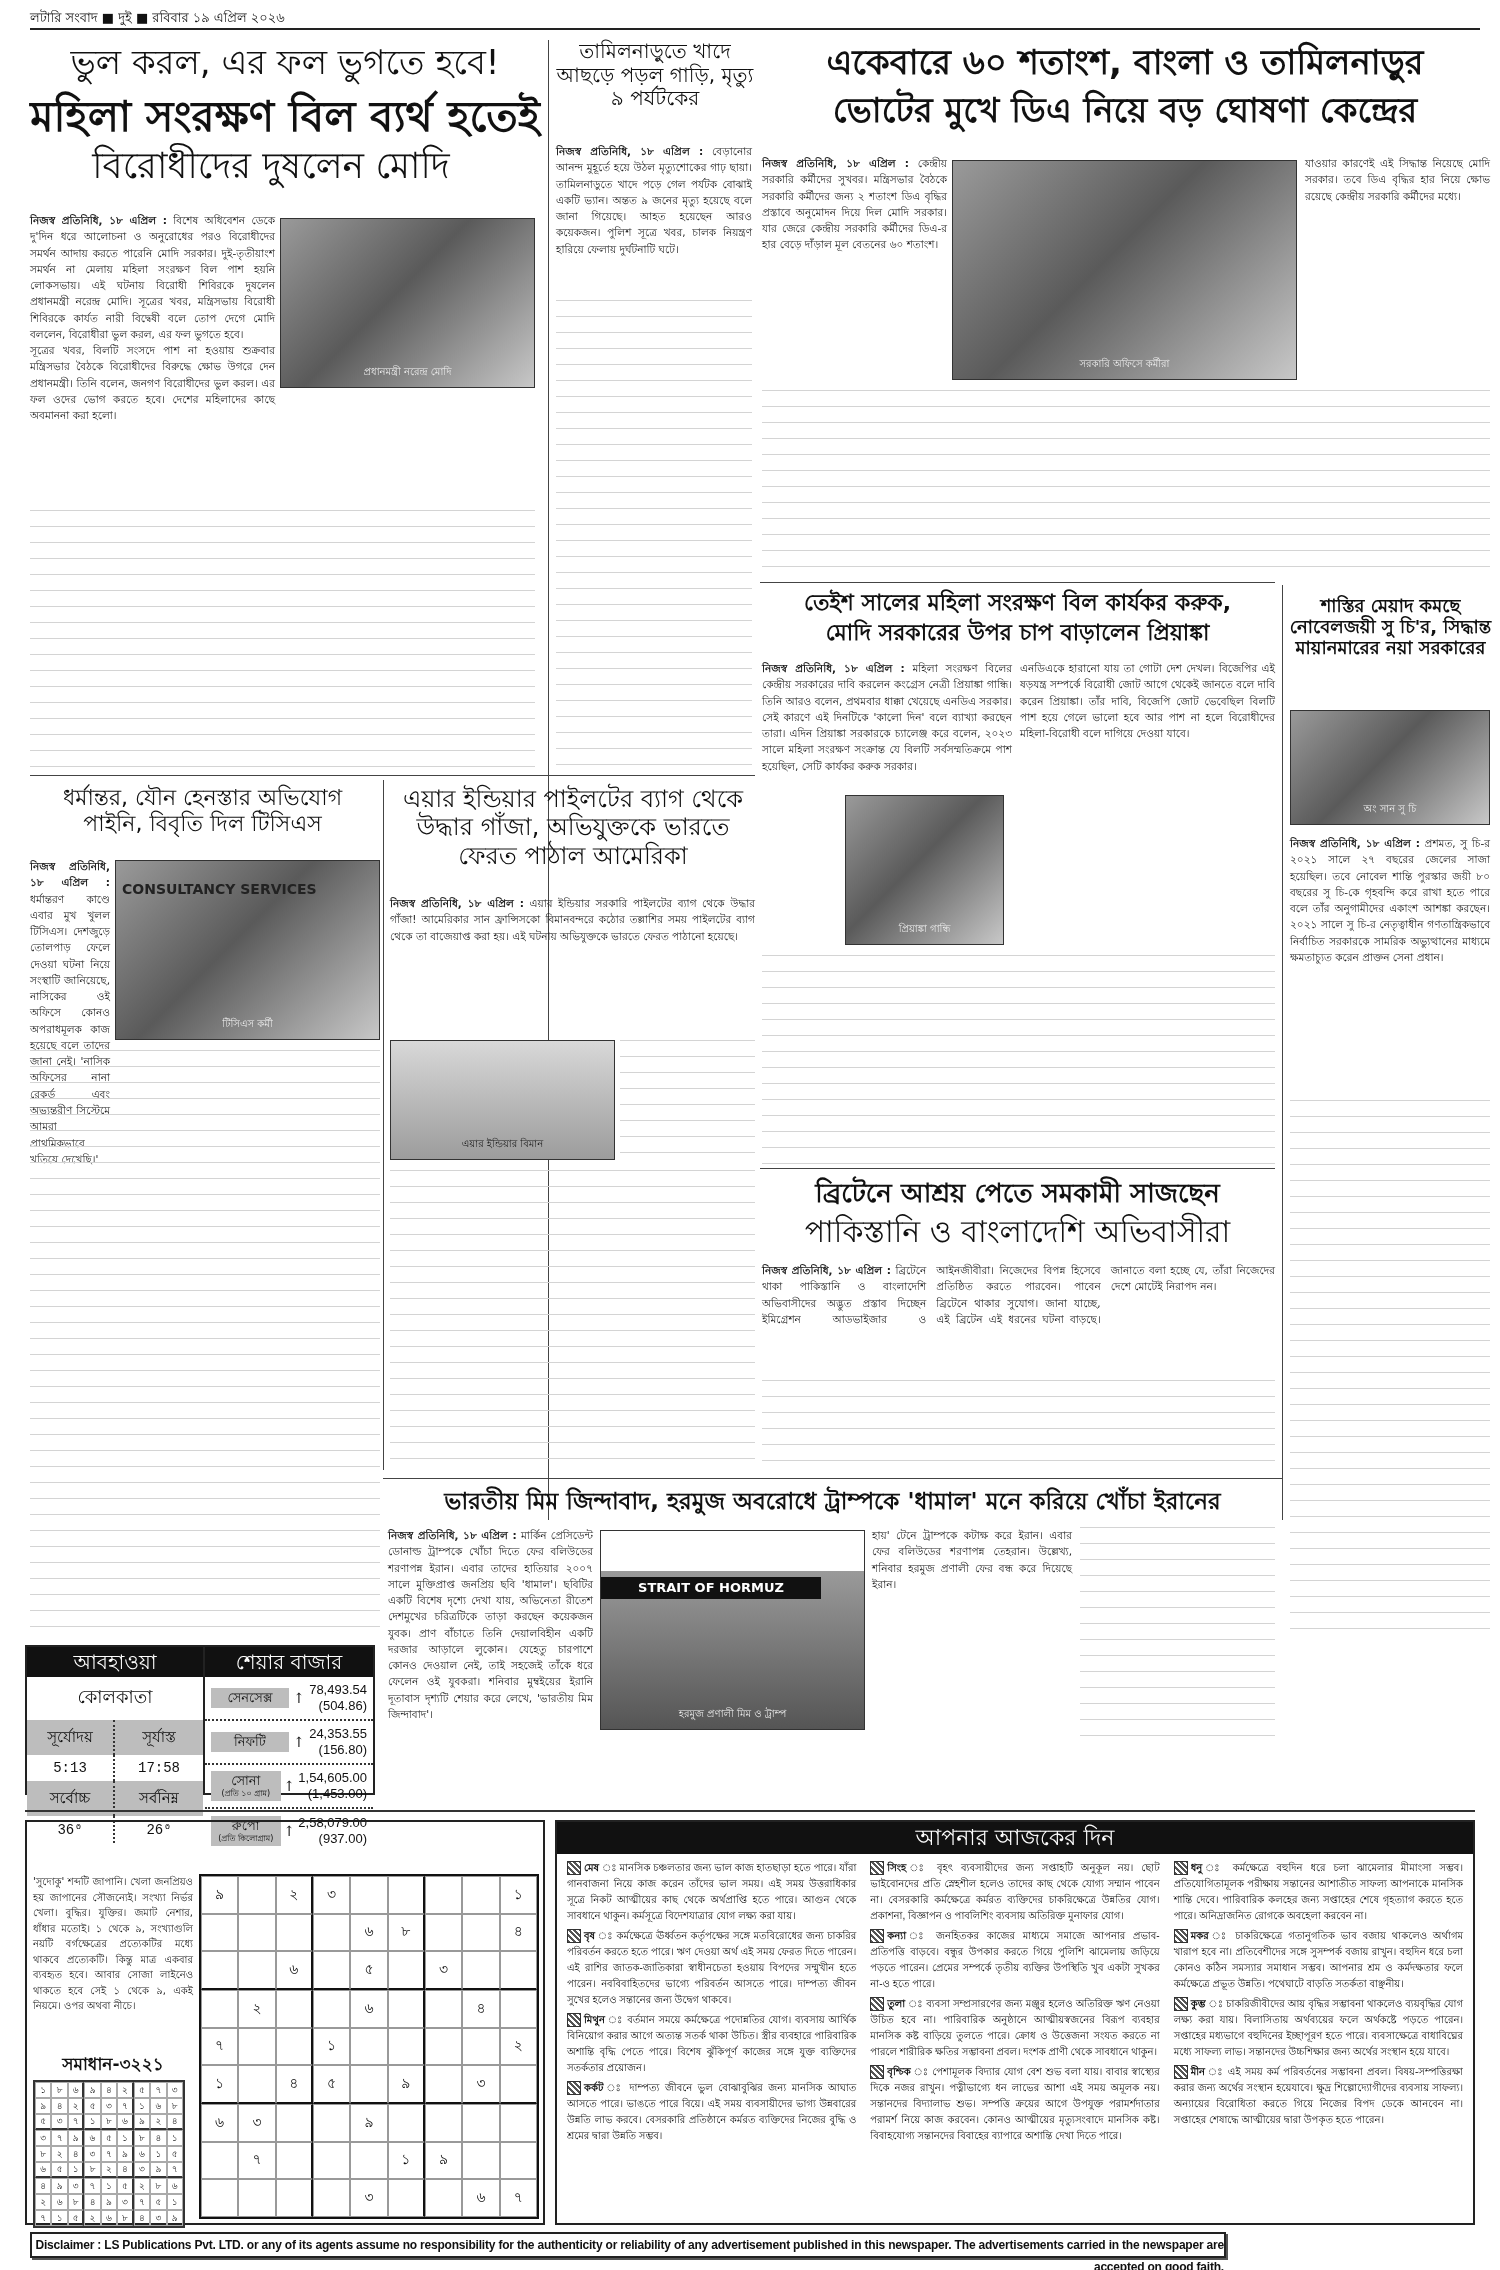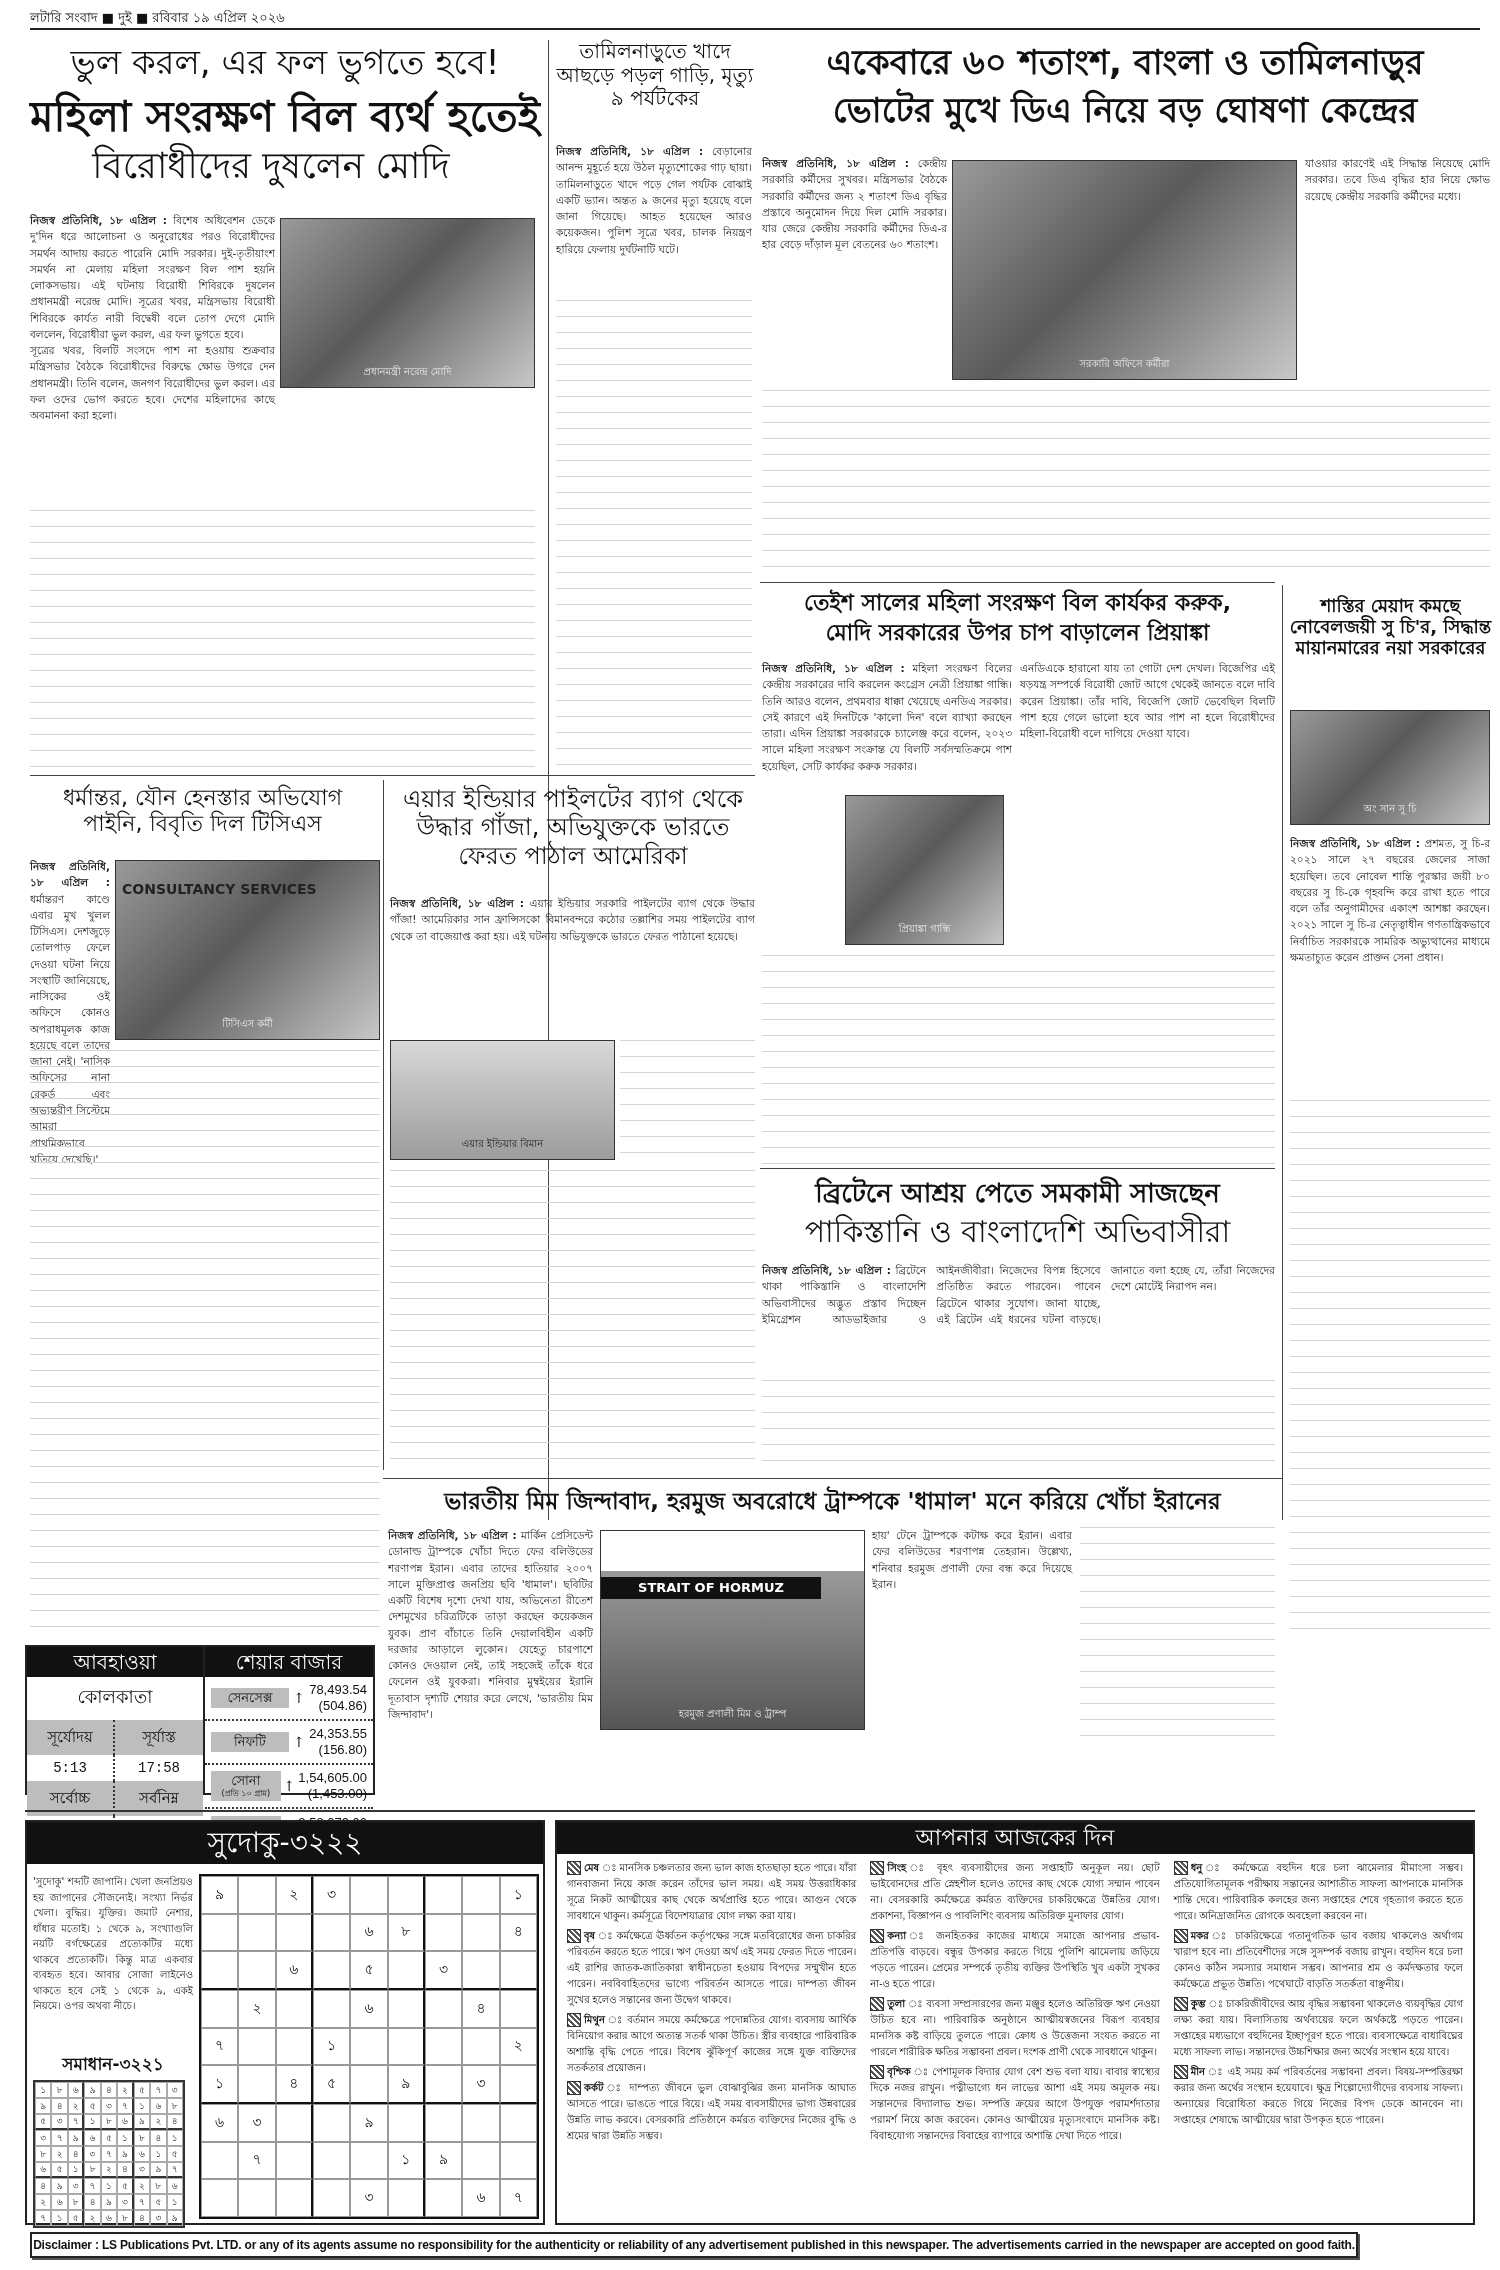--- a/index.html
+++ b/index.html
@@ -38,21 +38,21 @@
   .sudoku-grid .c { border: 1px solid #999; display: flex; align-items: center; justify-content: center; font-family: "DejaVu Sans", sans-serif; }
   .sol-grid { display: grid; grid-template-columns: repeat(9, 1fr); border: 2px solid #333; }
   .sol-grid .c { border: 1px solid #aaa; font-size: 9px; height: 16px; display: flex; align-items: center; justify-content: center; font-family: "DejaVu Sans", sans-serif; }
 
   
   .horo-wrap { display: grid; grid-template-columns: 1fr 1fr 1fr; gap: 14px; padding: 6px 10px; }
   .horo-item { font-size: 10px; line-height: 1.6; text-align: justify; font-family: Liberation Sans, sans-serif; margin-bottom: 4px; }
   .horo-item .sign-icon { display: inline-block; width: 14px; height: 14px; border: 1px solid #333; background: repeating-linear-gradient(45deg,#555 0 2px,#fff 2px 4px); vertical-align: middle; margin-right: 3px; }
   .horo-item .sign { font-weight: bold; }
 
-  .disclaimer { left: 30px; top: 2232px; width: 1328px; height: 26px; border: 2px solid #222; box-shadow: 2px 2px 0 #555; font-family: "Liberation Sans", sans-serif; font-size: 12px; font-weight: bold; line-height: 22px; text-align: center; letter-spacing: -0.2px; }
+  .disclaimer { left: 30px; top: 2232px; width: 1196px; height: 26px; border: 2px solid #222; box-shadow: 2px 2px 0 #555; font-family: "Liberation Sans", sans-serif; font-size: 12px; font-weight: bold; line-height: 22px; text-align: right; letter-spacing: -0.2px; }
   .hormuz-band { position: absolute; left: 0; top: 46px; width: 220px; height: 22px; background: #111; color: #fff; font-family: "DejaVu Sans", sans-serif; font-weight: bold; font-size: 13px; text-align: center; line-height: 22px; }
 </style>
 </head>
 <body>
 
 <div class="abs masthead">
   <span>লটারি সংবাদ</span>
   <span>■</span>
   <span>দুই</span>
   <span>■</span>
@@ -213,21 +213,20 @@
         <div class="mkt-val">
           <div>2,58,079.00</div>
           <div>(937.00)</div>
         </div>
       </div>
     </div>
 </div>
 
 <div class="abs hrule" style="left:25px;top:1810px;width:1450px;height:2px;background:#333;"></div>
 <div class="abs box" style="left:25px;top:1820px;width:520px;height:405px;">
-  <div class="sec-head" style="height:42px;line-height:42px;font-size:28px;">সুদোকু-৩২২২</div>
   <div class="abs body-text" style="left:6px;top:52px;width:160px;font-size:10px;">'সুদোকু' শব্দটি জাপানি। খেলা জনপ্রিয়ও হয় জাপানের সৌজন্যেই। সংখ্যা নির্ভর খেলা। বুদ্ধির। যুক্তির। জমাট নেশার, ধাঁধার মতোই। ১ থেকে ৯, সংখ্যাগুলি নয়টি বর্গক্ষেত্রের প্রত্যেকটির মধ্যে থাকবে প্রত্যেকটি। কিন্তু মাত্র একবার ব্যবহৃত হবে। আবার সোজা লাইনেও থাকতে হবে সেই ১ থেকে ৯, একই নিয়মে। ওপর অথবা নীচে।</div>
   <div class="abs hl" style="left:6px;top:232px;width:160px;font-size:17px;font-weight:bold;">সমাধান-৩২২১</div>
   <div class="abs sol-grid" style="left:6px;top:258px;width:152px;" id="sol-grid">
       <div class="c">১</div>
       <div class="c">৮</div>
       <div class="c" style="border-right: 2px solid rgb(51, 51, 51);">৬</div>
       <div class="c">৯</div>
       <div class="c">৪</div>
       <div class="c" style="border-right: 2px solid rgb(51, 51, 51);">২</div>
       <div class="c">৫</div>

